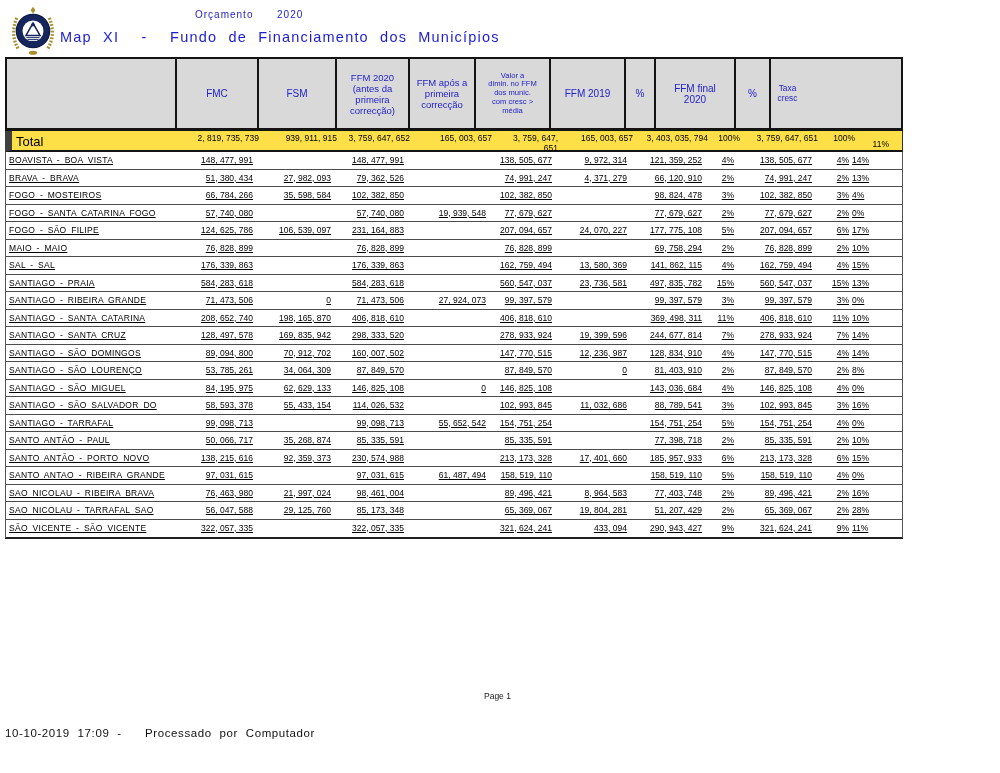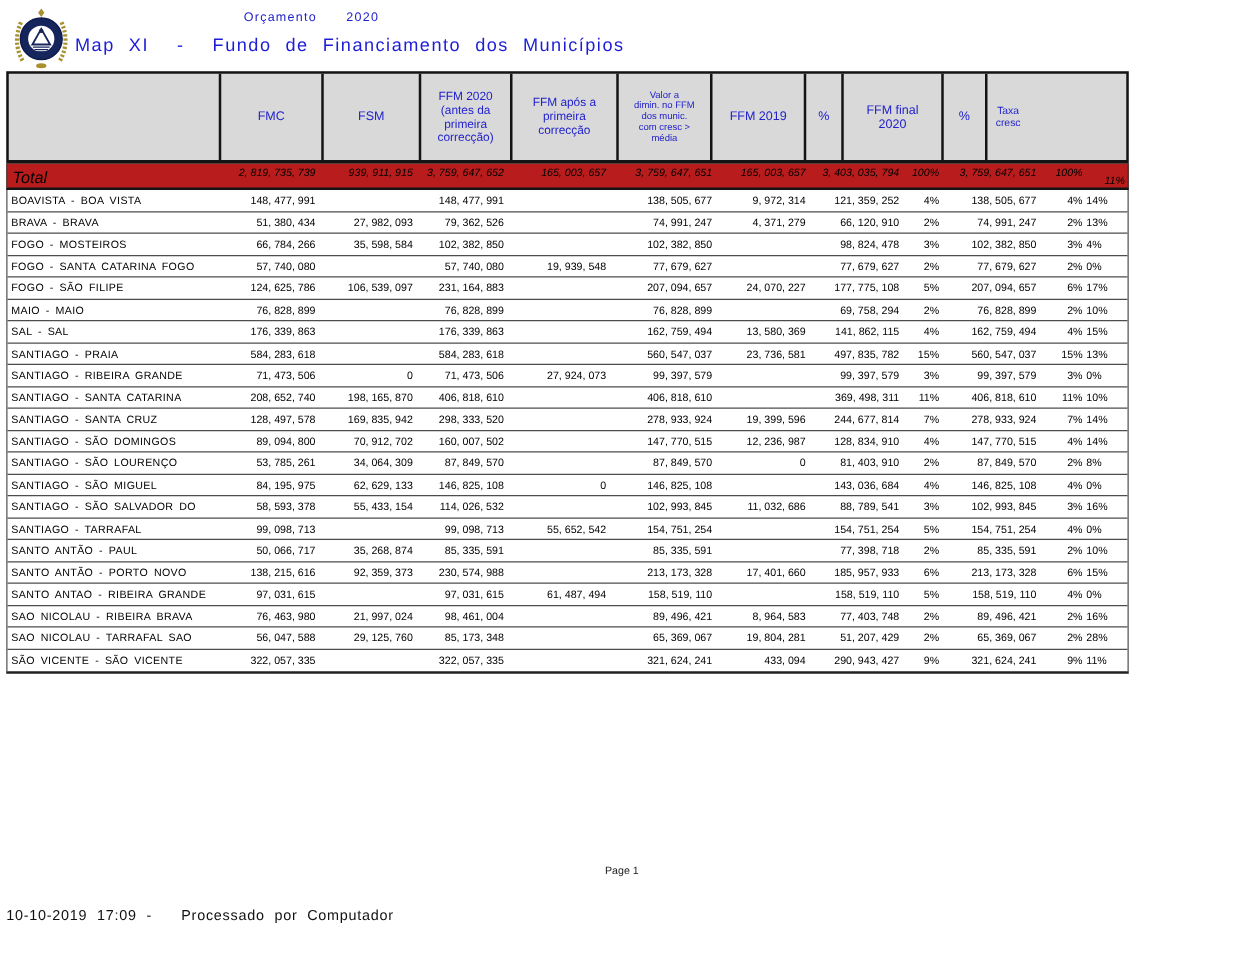--- a/index.html
+++ b/index.html
@@ -14,31 +14,31 @@
   
   .report-table{left:5px;top:57px;width:898px;}
   .thead{display:flex;box-sizing:border-box;background:#d9d9d9;border:2px solid #141414;border-bottom:3px solid #141414;height:74px;}
   .hcell{box-sizing:border-box;border-right:2px solid #141414;color:#2222cc;text-align:center;white-space:pre-line;
          display:flex;align-items:center;justify-content:center;font-size:9.5px;line-height:11px;padding:1px 1px;}
   .hcell:last-child{border-right:none;border-radius:12px;}
   .hcell.f-sm{font-size:8.3px;line-height:9.6px;}
   .hcell.f-xs{font-size:7.6px;line-height:8.8px;}
   .hcell.f-md{font-size:10px;}
 
-  .c0{width:170px}.c1{width:82px}.c2{width:78px}.c3{width:73px}.c4{width:82px}.c5{width:85px}
+  .c0{width:170px}.c1{width:82px}.c2{width:78px}.c3{width:73px}.c4{width:82px}.c5{width:66px}
   .c6{width:75px}.c7{width:75px}.c8{width:30px}.c9{width:80px}.c10{width:35px}.c11{width:33px}
 
-  .total-row{display:flex;box-sizing:border-box;height:21px;background:#b91c1c;border-bottom:2px solid #141414;
-             border-left:1px solid #404040;border-right:1px solid #333;font-style:italic;}
+  .total-row{display:flex;box-sizing:border-box;height:21px;background:#fde047;border-bottom:2px solid #141414;
+             border-left:7px solid #404040;border-right:1px solid #333;}
   .total-row .tlabel{box-sizing:border-box;padding-left:4px;font-size:13px;line-height:21px;color:#000;}
   .total-row .tnum{box-sizing:border-box;font-size:8.5px;line-height:10px;padding-top:2px;text-align:right;padding-right:5px;color:#000;}
   .total-row .tnum.pct{padding-right:3px;}
   .total-row .tnum.taxa{padding-top:8px;padding-right:2px;}
 
-  .tbody{border-left:1px solid #555;border-right:1px solid #555;border-bottom:2px solid #222;}
+  .tbody{border-left:1px solid #555;border-right:1px solid #555;border-bottom:2px solid #222;text-decoration:underline;}
   .trow{display:flex;box-sizing:border-box;height:17.5px;border-bottom:1px solid #4d4d4d;}
   .trow:last-child{border-bottom:none;}
   .tcell{box-sizing:border-box;font-size:8.5px;line-height:16px;overflow:hidden;white-space:nowrap;}
   .tcell.name{padding-left:3px;letter-spacing:0.3px;word-spacing:2px;}
   .tcell.num{text-align:right;padding-right:5px;}
   .tcell.pct{text-align:right;padding-right:3px;}
   .tcell.taxa{text-align:left;padding-right:2px;}
 
   
   .page-label{left:484px;top:691px;font-size:8.5px;color:#1a1a1a;}

